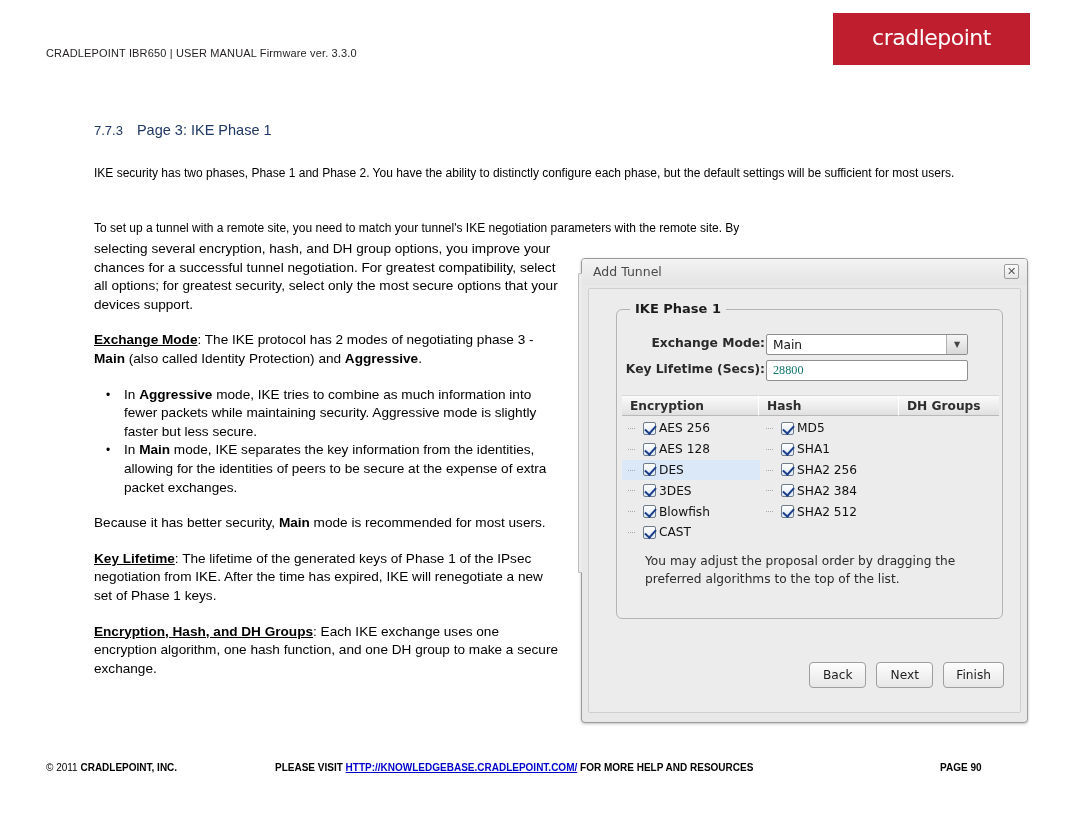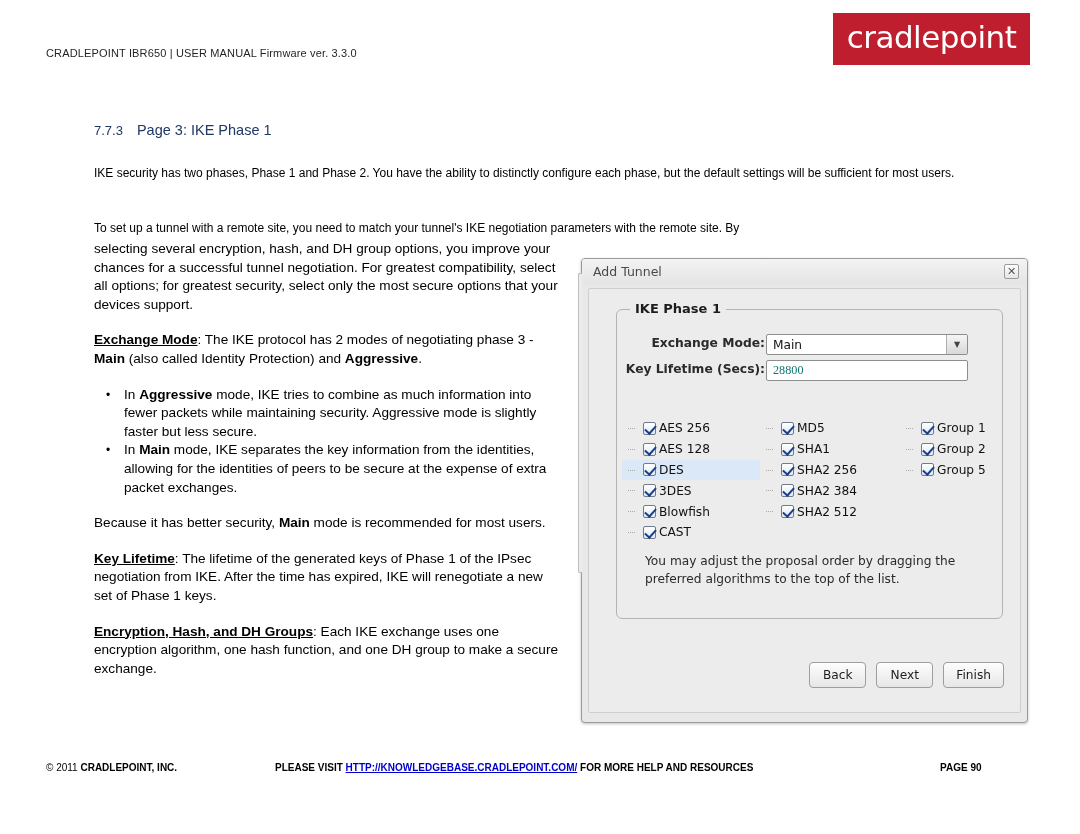--- a/index.html
+++ b/index.html
@@ -21,21 +21,21 @@
   }
   #logo {
     position:absolute; left:833px; top:13px;
     width:197px; height:52px;
     background:#be1e2d;
     display:flex; align-items:center; justify-content:center;
   }
   #logo-wordmark {
     color:#ffffff;
     font-family:"DejaVu Sans", sans-serif;
-    font-size:31px;
+    font-size:22px;
     font-weight:400;
     letter-spacing:-0.5px;
     line-height:1;
     padding-bottom:3px;
   }
 
   
   #section-heading {
     position:absolute; left:94px; top:122px;
     font-size:14.5px; color:#1f3864; white-space:nowrap;
@@ -302,20 +302,25 @@
           <span class="select-arrow">▼</span>
         </div>
       </div>
 
       <div class="field-row" id="row-keylife">
         <div class="field-label">Key Lifetime (Secs):</div>
         <input class="text-input" type="text" value="28800" style="">
       </div>
 
       <div id="prop-table">
+        <div id="table-head">
+          <div class="th c0">Encryption</div>
+          <div class="th c1">Hash</div>
+          <div class="th c2">DH Groups</div>
+        </div>
         <div class="col c0">
             <div class="opt-row">
               <span class="tree"></span>
               <span class="cb"></span>
               <span>AES 256</span>
             </div>
             <div class="opt-row">
               <span class="tree"></span>
               <span class="cb"></span>
               <span>AES 128</span>
@@ -359,37 +364,20 @@
             </div>
             <div class="opt-row">
               <span class="tree"></span>
               <span class="cb"></span>
               <span>SHA2 384</span>
             </div>
             <div class="opt-row">
               <span class="tree"></span>
               <span class="cb"></span>
               <span>SHA2 512</span>
-            </div>
-          </div>
-        <div class="col c2">
-            <div class="opt-row">
-              <span class="tree"></span>
-              <span class="cb"></span>
-              <span>Group 1</span>
-            </div>
-            <div class="opt-row">
-              <span class="tree"></span>
-              <span class="cb"></span>
-              <span>Group 2</span>
-            </div>
-            <div class="opt-row">
-              <span class="tree"></span>
-              <span class="cb"></span>
-              <span>Group 5</span>
             </div>
           </div>
       </div>
 
       <div id="hint">You may adjust the proposal order by dragging the preferred algorithms to the top of the list.</div>
     </div>
 
     <div id="btn-bar">
       <div class="btn">Back</div>
       <div class="btn">Next</div>

